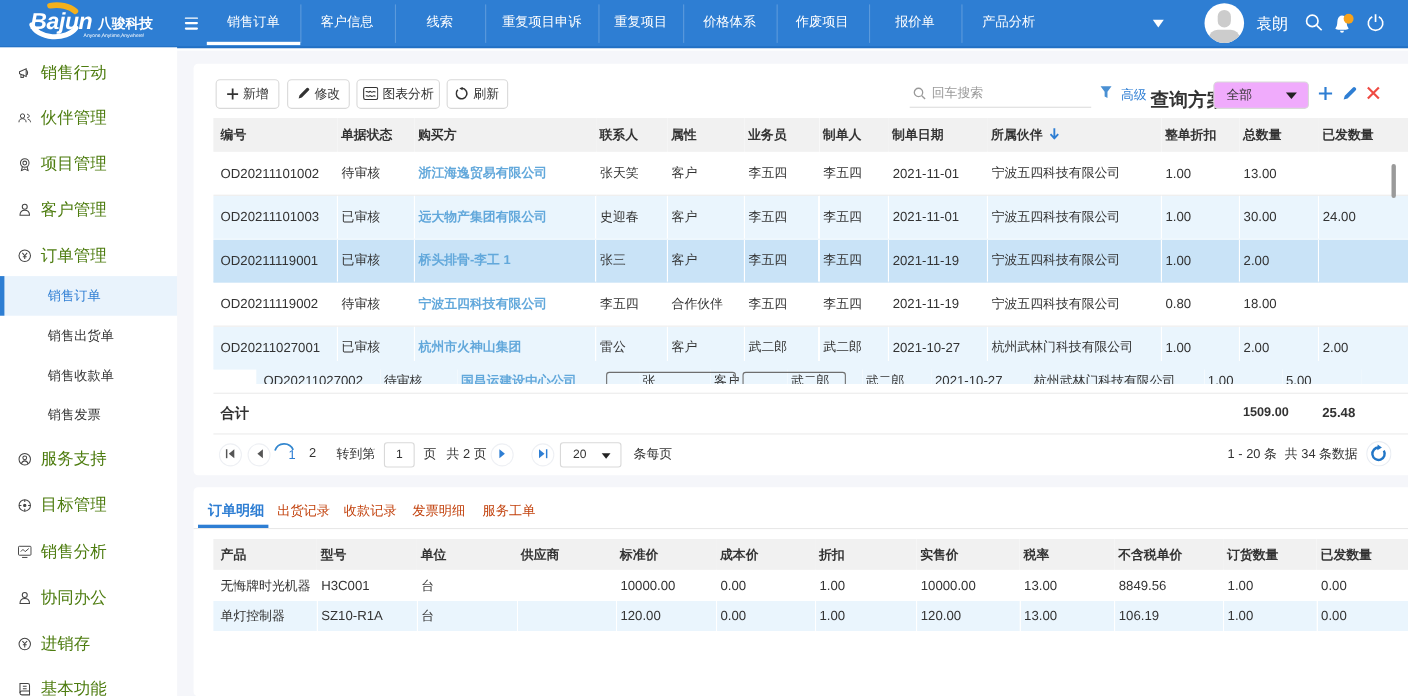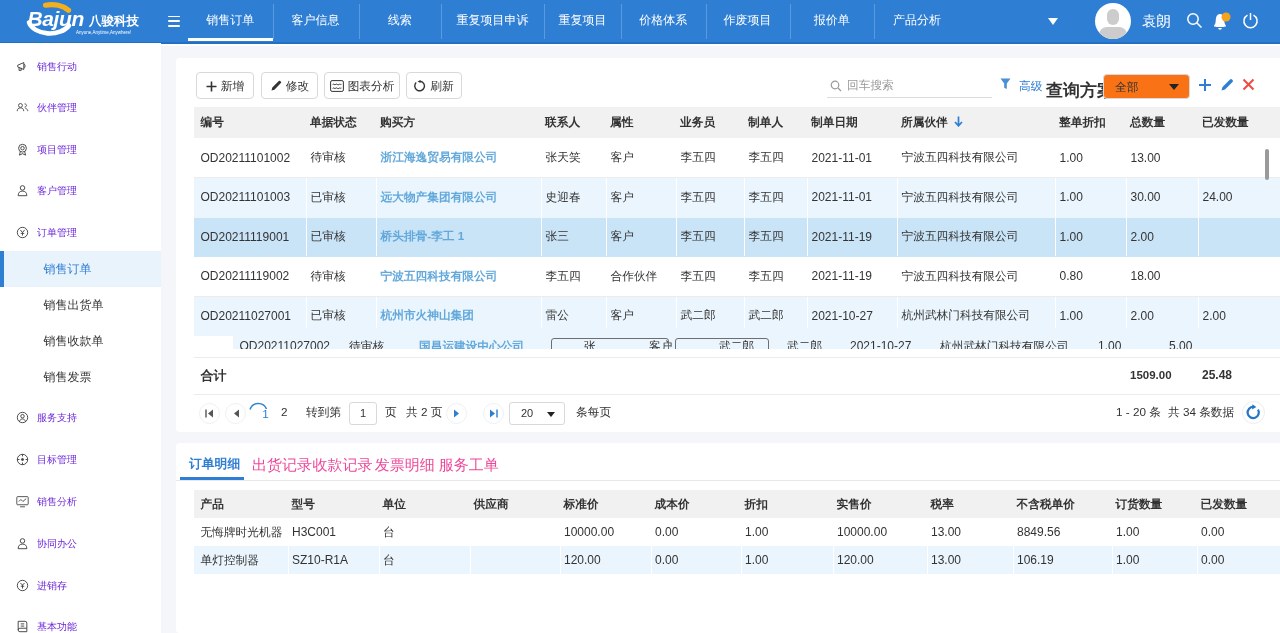--- a/index.html
+++ b/index.html
@@ -18,36 +18,36 @@
 .tab+.tab:before{content:"";position:absolute;left:0;top:4px;bottom:4px;width:1px;background:rgba(255,255,255,0.22);}
 .tab.on:after{content:"";position:absolute;left:0;right:0;bottom:2px;height:3px;background:#fff;}
 .caret{position:absolute;left:1048px;top:18px;width:0;height:0;border-left:5.5px solid transparent;border-right:5.5px solid transparent;border-top:7px solid #fff;}
 .avatar{position:absolute;left:1095px;top:3px;width:36px;height:36px;border-radius:50%;background:#fff;overflow:hidden;}
 .avatar .hd{position:absolute;left:12px;top:6px;width:12px;height:16px;border-radius:6px;background:#ccc;}
 .avatar .bd{position:absolute;left:4px;top:24px;width:28px;height:14px;border-radius:8px 8px 0 0;background:#ccc;}
 .uname{position:absolute;left:1142px;top:12px;color:#fff;font-size:14.5px;}
 .hicon{position:absolute;top:12px;}
 
 .side{position:absolute;left:0;top:43px;width:161px;height:590px;background:#fff;}
-.mi{position:absolute;left:0;width:161px;height:36px;line-height:36px;font-size:10px;color:#6d28d9;}
+.mi{position:absolute;left:0;width:161px;height:36px;line-height:36px;font-size:15px;color:#4d7c0f;}
 .mi .mtxt{position:absolute;left:37px;top:0;}
 .mi svg{position:absolute;left:15.5px;top:11px;width:13px;height:13px;}
 .smi{position:absolute;left:43.5px;height:36px;line-height:36px;font-size:12px;color:#333;}
 .smi.on{left:0;width:161px;background:#e9f3fc;color:#2e7ed3;border-left:4px solid #2e7ed3;padding-left:39.5px;}
 
 .card1{position:absolute;left:176px;top:58px;width:1104px;height:374px;background:#fff;border-radius:4px 0 0 4px;}
 .card2{position:absolute;left:176px;top:443px;width:1104px;height:190px;background:#fff;border-radius:4px 0 0 4px;}
 
 .btn{position:absolute;top:14px;height:27px;line-height:25px;border:1px solid #d9d9d9;border-radius:4px;background:#fff;color:#333;font-size:11.7px;text-align:center;}
 .btn svg{vertical-align:-2px;margin-right:4px;}
 .srch{position:absolute;left:651px;top:16px;width:165px;height:24px;border-bottom:1px solid #dcdcdc;color:#9a9a9a;font-size:11.7px;line-height:22px;}
 .srch svg{vertical-align:-3px;margin-right:5px;margin-left:3px;}
 .adv{position:absolute;left:843px;top:21px;color:#2e7ed3;font-size:11.7px;}
 .qlab{position:absolute;left:870px;top:21px;color:#333;font-weight:bold;font-size:17px;}
-.qsel{position:absolute;left:927px;top:16px;width:87px;height:25px;border:1px solid #d9d9d9;border-radius:4px;line-height:23px;padding-left:11px;font-size:11.7px;color:#333;background:#f97316;}
+.qsel{position:absolute;left:927px;top:16px;width:87px;height:25px;border:1px solid #d9d9d9;border-radius:4px;line-height:23px;padding-left:11px;font-size:11.7px;color:#333;background:#f0abfc;}
 .qsel:after{content:"";position:absolute;right:10px;top:9px;border-left:5px solid transparent;border-right:5px solid transparent;border-top:6px solid #222;}
 .ticon{position:absolute;top:19px;font-size:15px;}
 
 .t1{position:absolute;left:18px;top:49px;width:1086px;}
 table{border-collapse:collapse;table-layout:fixed;width:1086px;}
 td,th{font-size:11.7px;font-weight:normal;text-align:left;padding:0 0 0 3.5px;overflow:hidden;white-space:nowrap;}
 .t1 th{height:31px;background:#f1f1f1;font-weight:bold;color:#333;}
 .t1 td{height:39.5px;border-bottom:1px solid #ececec;border-right:1px solid rgba(255,255,255,0.32);}
 tr.blue td{background:#eaf5fd;border-bottom-color:#eaf5fd;}
 tr.sel td{background:#c9e3f7;border-bottom-color:#c9e3f7;}
@@ -60,21 +60,21 @@
 
 .tot{position:absolute;left:18px;top:298.5px;width:1086px;height:37px;line-height:35px;font-weight:bold;border-top:1px solid #ececec;}
 .pgbar{position:absolute;left:18px;top:336px;width:1086px;height:37px;border-top:1px solid #ececec;}
 .pgc{position:absolute;top:8px;width:21px;height:21px;border:1px solid #eef0f4;border-radius:50%;text-align:center;line-height:19px;color:#666;}
 .pgtxt{position:absolute;top:10px;font-size:11.7px;color:#333;}
 .pgin{position:absolute;left:155px;top:7px;width:28px;height:23px;border:1px solid #d9d9d9;border-radius:3px;text-align:center;line-height:21px;font-size:11px;}
 .pgsel{position:absolute;left:315px;top:7px;width:56px;height:23px;border:1px solid #d9d9d9;border-radius:3px;line-height:21px;padding-left:11px;font-size:11px;}
 .pgsel:after{content:"";position:absolute;right:9px;top:9px;border-left:4.5px solid transparent;border-right:4.5px solid transparent;border-top:5.5px solid #222;}
 
 .tabs2{position:absolute;left:0;top:0;width:1104px;height:37px;}
-.tb2{position:absolute;top:13px;color:#ec4899;font-size:15px;white-space:nowrap;}
+.tb2{position:absolute;top:13px;color:#c2410c;font-size:12px;white-space:nowrap;}
 .tb2.on{color:#2e7ed3;font-weight:bold;font-size:12.8px;}
 .tb2line{position:absolute;left:4px;top:34px;width:64px;height:2.5px;background:#2e7ed3;}
 .div2{position:absolute;left:0;top:36.5px;width:1104px;height:1px;background:#e8e8e8;}
 .t2{position:absolute;left:18px;top:47px;width:1086px;}
 .t2 th{height:28px;background:#f1f1f1;font-weight:bold;color:#333;}
 .t2 td{height:28px;border-right:1px solid rgba(255,255,255,0.25);}
 .t2 tr.blue td{background:#eaf5fd;}
 </style>
 </head>
 <body>

